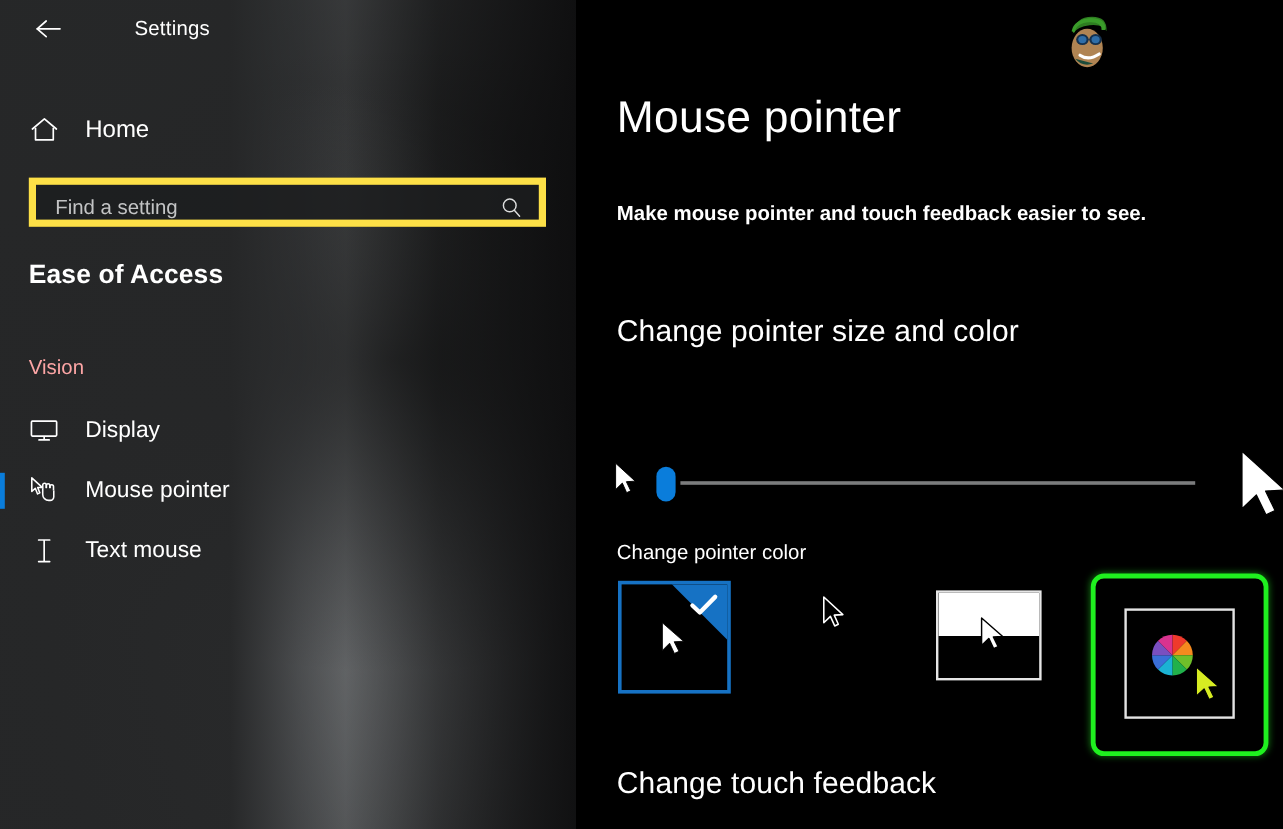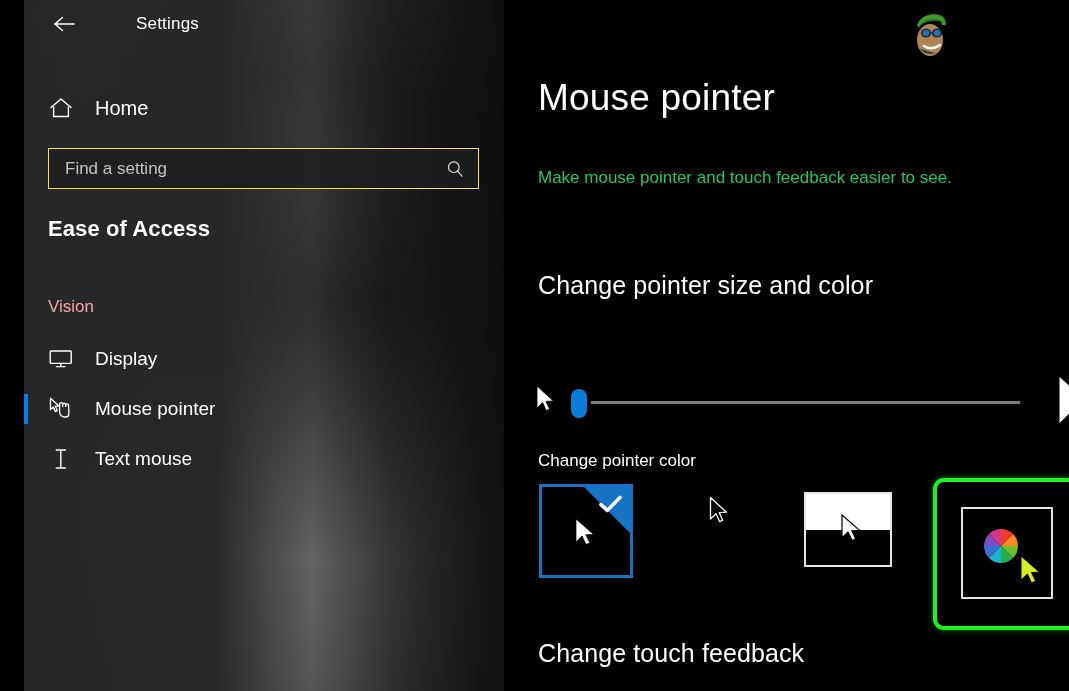--- a/index.html
+++ b/index.html
@@ -23,21 +23,20 @@
   }
 
   
   .sidebar {
     position: relative;
     width: 480px;
     height: 691px;
     flex: 0 0 480px;
     background: #262626;
     overflow: hidden;
-    margin-left: 24px;
   }
   .sidebar-bg {
     position: absolute;
     inset: 0;
     background:
       radial-gradient(680px 420px at 330px 300px, rgba(10,10,10,0.95) 0%, rgba(10,10,10,0.0) 62%),
       radial-gradient(420px 700px at 290px 560px, rgba(120,122,124,0.55) 0%, rgba(120,122,124,0.0) 70%),
       radial-gradient(300px 560px at 250px 470px, rgba(150,152,154,0.45) 0%, rgba(150,152,154,0.0) 72%),
       radial-gradient(520px 380px at 430px 120px, rgba(18,18,18,0.9) 0%, rgba(18,18,18,0.0) 70%),
       radial-gradient(260px 300px at 60px 40px, rgba(44,58,52,0.75) 0%, rgba(44,58,52,0.0) 78%),
@@ -104,24 +103,24 @@
     font-size: 20px;
     margin-left: 17px;
     font-weight: 400;
   }
 
   .search-wrap {
     margin: 19px 0 0 24px;
     width: 431px;
     height: 41px;
     box-sizing: border-box;
-    border: 1px solid #fde047;
+    border: 6px solid #fde047;
     background: rgba(28,29,30,0.82);
     display: flex;
-    align-items: center;
+    align-items: flex-end;
     padding: 0 13px 0 16px;
   }
   .search-input {
     flex: 1 1 auto;
     background: transparent;
     border: none;
     outline: none;
     color: #cfd0d1;
     font-family: "Liberation Sans", sans-serif;
     font-size: 17px;
@@ -201,33 +200,33 @@
     color: #ffffff;
     font-size: 37px;
     font-weight: 400;
     letter-spacing: 0.2px;
     line-height: 1.1;
   }
   .page-sub {
     position: absolute;
     left: 34px;
     top: 168px;
-    color: #22c55e;
+    color: #ffffff;
     font-size: 17px;
-    font-weight: 400;
+    font-weight: 700;
   }
   .h2 {
     position: absolute;
     left: 34px;
     color: #ffffff;
     font-size: 25px;
     font-weight: 400;
     letter-spacing: 0.1px;
   }
-  .h2.size-color { top: 262px; margin-top: 9px; }
+  .h2.size-color { top: 262px; }
   .h2.touch { top: 639px; }
 
   .sublabel {
     position: absolute;
     left: 34px;
     color: #ffffff;
     font-size: 17px;
     font-weight: 400;
   }
   .sublabel.size { top: 332px; }

